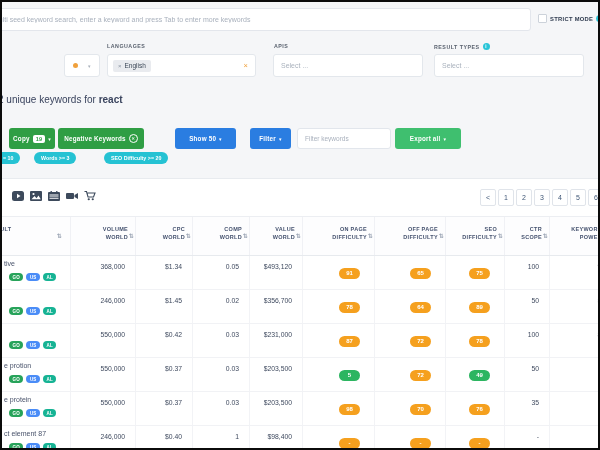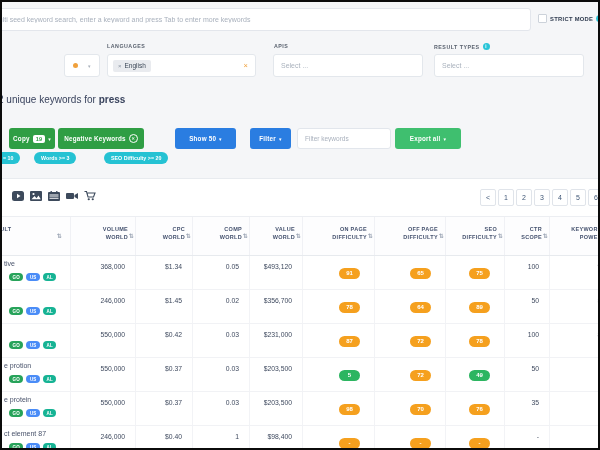--- a/index.html
+++ b/index.html
@@ -116,21 +116,21 @@
 <div class="selbox" style="left:271px;width:150px;">
   <span class="ph">Select ...</span>
 </div>
 <div class="selbox" style="left:432px;width:150px;">
   <span class="ph">Select ...</span>
 </div>
 
 <div class="heading">
   <span class="frag">2</span>
   <span>unique keywords for</span>
-  <b>press</b>
+  <b>react</b>
 </div>
 
 <button class="btn green" style="left:7px;width:46px;">
   <span>Copy</span>
   <span class="count-badge">19</span>
   <span class="caret">▾</span>
 </button>
 <button class="btn green" style="left:56px;width:86px;">
   <span>Negative Keywords</span>
   <span class="circle-x">✕</span>

